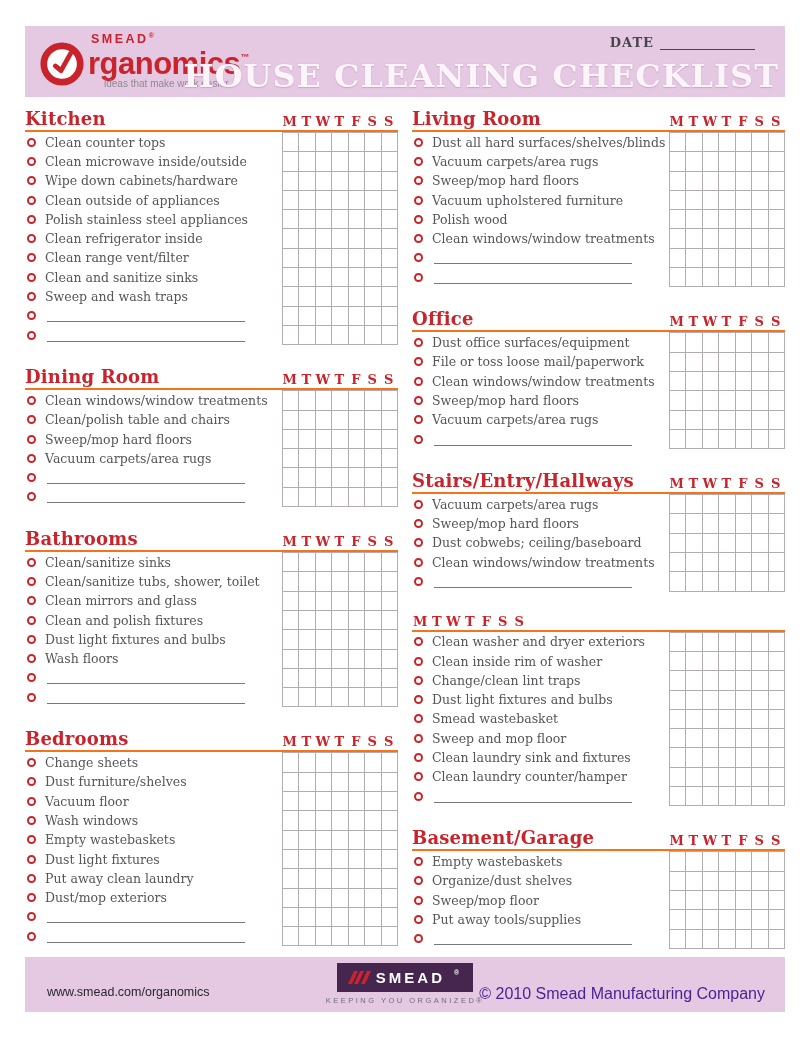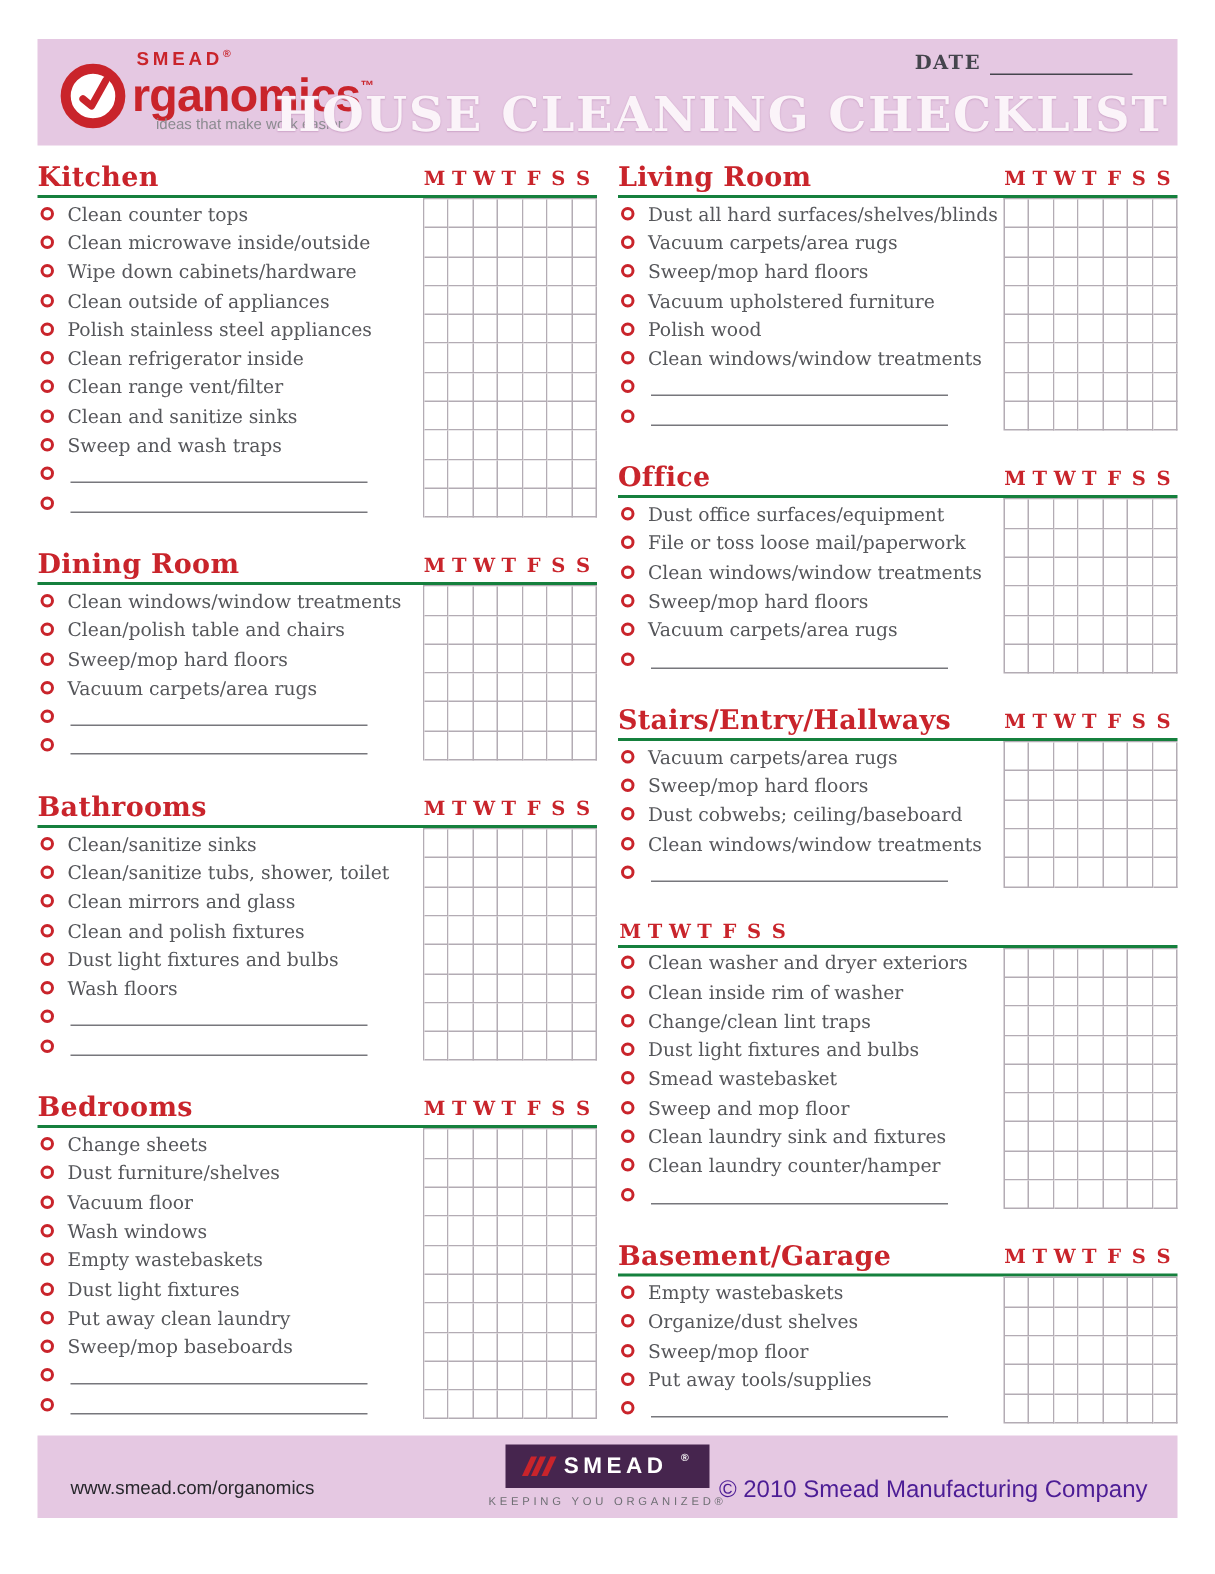--- a/index.html
+++ b/index.html
@@ -24,21 +24,21 @@
   .date-label{font-size:13px;font-weight:bold;color:#45454d;letter-spacing:1px;}
   .date-line{display:inline-block;width:95px;border-bottom:1.5px solid #45454d;height:14px;margin-left:6px;}
   .doc-title{position:absolute;right:6px;bottom:2px;font-family:"DejaVu Serif",serif;font-weight:bold;
         font-size:32px;letter-spacing:1px;color:#fbf4f9;white-space:nowrap;
         text-shadow:0 1px 1px #cfa7ca, 0 0 1px #cfa7ca;}
 
   
   .content{position:absolute;left:25px;top:109px;width:760px;display:flex;gap:14px;}
   .col{width:373px;}
   .section{margin-bottom:22px;}
-  .sec-head{display:flex;align-items:center;border-bottom:2px solid #15803d;padding-bottom:1px;}
+  .sec-head{display:flex;align-items:flex-end;border-bottom:2px solid #f97316;padding-bottom:1px;}
   .sec-title{flex:1;font-size:18px;line-height:20px;font-weight:bold;color:#c9242b;letter-spacing:0.2px;white-space:nowrap;}
   .days{width:116.5px;display:flex;}
   .day{width:16.5px;text-align:center;font-size:13px;font-weight:bold;color:#c9242b;}
   .sec-body{display:flex;align-items:center;}
   .items{flex:1;min-width:0;}
   .row{height:19.3px;display:flex;align-items:center;}
   .circle{flex:none;width:9px;height:9px;border:2.5px solid #c9242b;border-radius:50%;
         margin-left:2px;margin-right:9px;background:#fff;}
   .label{font-size:12.5px;color:#55565a;white-space:nowrap;}
   .blank-line{flex:none;width:198px;height:13px;border-bottom:1.2px solid #77777c;margin-left:2px;}
@@ -461,21 +461,21 @@
               <div class="row">
                 <span class="circle"></span>
                 <span class="label">Dust light fixtures</span>
               </div>
               <div class="row">
                 <span class="circle"></span>
                 <span class="label">Put away clean laundry</span>
               </div>
               <div class="row">
                 <span class="circle"></span>
-                <span class="label">Sweep/mop baseboards</span>
+                <span class="label">Dust/mop exteriors</span>
               </div>
               <div class="row">
                 <span class="circle"></span>
                 <span class="blank-line"></span>
               </div>
               <div class="row">
                 <span class="circle"></span>
                 <span class="blank-line"></span>
               </div>
             </div>

